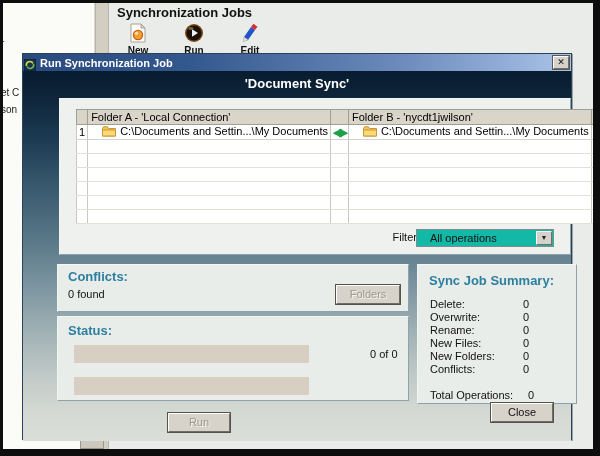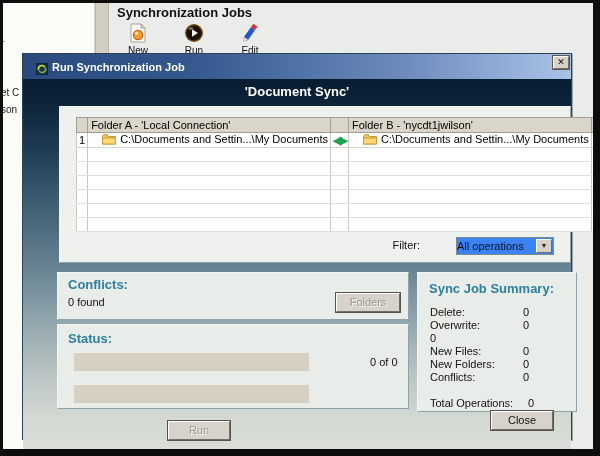--- a/index.html
+++ b/index.html
@@ -12,25 +12,25 @@
   .frag { position:absolute; left:-2px; font-size:10px; color:#222; white-space:nowrap; }
   .frag-r { top:35px; }
   .frag-necti { top:70px;padding-left:44px; }
   .frag-etc { top:84px; }
   .frag-son { top:101px; }
   .splitter { position:absolute; left:92px; top:0; width:14px; height:446px; background:#d2cec2; border-left:1px solid #b8b4a8; border-right:1px solid #b8b4a8; }
   .toolbar-title { position:absolute; left:114px; top:2px; font-size:13px; font-weight:bold; color:#111; }
   .toolbar { position:absolute; left:110px; top:19px; display:flex; gap:6px; }
   .tool-item { width:50px; display:flex; flex-direction:column; align-items:center; cursor:default; }
   .tool-item .t-icon { width:22px; height:22px; display:flex; align-items:center; justify-content:center; }
-  .tool-item .t-label { font-size:10px; color:#111; margin-top:1px; }
+  .tool-item .t-label { font-size:10px; color:#111; margin-top:1px;font-weight:bold; }
 
   
   .dialog { position:absolute; left:19px; top:50px; width:550px; height:387px; border:1px solid #2c4258; box-shadow:1px 1px 0 #9aa4a8; }
-  .titlebar { position:relative; height:25px; background:linear-gradient(90deg,#2a4a7e 0%,#33588e 30%,#6e8cbd 70%,#aac3e8 100%); display:flex; align-items:center; padding:0 13px; }
+  .titlebar { position:relative; height:17px; background:linear-gradient(90deg,#2a4a7e 0%,#33588e 30%,#6e8cbd 70%,#aac3e8 100%); display:flex; align-items:center; padding:0 1px; }
   .titlebar-icon { width:12px; height:12px; margin-right:4px; }
   .titlebar-text { color:#fff; font-size:11px; font-weight:bold; white-space:nowrap; }
   .tb-close { position:absolute; right:2px; top:2px; width:16px; height:13px; background:#d6d2c9; border:1px solid #fff; border-right-color:#6f6d65; border-bottom-color:#6f6d65; outline:1px solid #5a5850; font-size:9px; font-weight:bold; color:#111; display:flex; align-items:center; justify-content:center; line-height:1; cursor:default; }
   .dbody { position:relative; height:370px; background:linear-gradient(180deg,#081c30 0%,#0d2338 6%,#1b3a52 18%,#35566b 30%,#557484 44%,#7b94a0 58%,#9fb0b4 70%,#bfc9c6 82%,#d4d9d3 92%,#dbded8 100%); }
   .job-title { position:absolute; top:5px; left:0; right:0; text-align:center; color:#fff; font-size:13px; font-weight:bold; }
 
   .panel { position:absolute; background:#e9ede9; border:1px solid; border-color:#f2f6f2 #8da2aa #8da2aa #f2f6f2;margin-left:16px; }
   .table-panel { left:20px; top:27px; width:512px; height:157px; background:#eef1ed; }
   .sync-table { border-collapse:collapse; margin:10px 0 0 16px; table-layout:fixed; background:#fff; font-size:11px; }
   .sync-table col.c-num { width:24px; } .sync-table col.c-a { width:222px; }
@@ -40,21 +40,21 @@
   .sync-table td { border-left:1px solid #cscsc0; border-left:1px solid #c8c8c0; border-right:1px solid #c8c8c0; border-bottom:1px solid #e0e0d8; height:14px; padding:0 2px; white-space:nowrap; overflow:hidden; }
   .sync-table tbody tr:first-child td { border-bottom:1px solid #d4d4cc; }
   .sync-table { border:1px solid #9e9e96; }
   .cell-num { text-align:left; padding-left:4px; }
   .cell-path { }
   .folder-ico { display:inline-block; vertical-align:-2px; margin:0 4px 0 12px; }
   .arrow-cell { text-align:center; }
   .sync-arrows { color:#1ca24a; font-size:11px; letter-spacing:-2px; font-weight:bold; text-shadow:0 0 1px #0c6e2e; }
 
   .filter-label { position:absolute; right:150px; bottom:11px; font-size:11px; color:#111; }
-  .filter-dd { position:absolute; right:16px; bottom:7px; width:98px; height:18px; background:#3b82f6; border:1px solid #7f8c8c; font-size:11px; color:#111; line-height:16px; padding-left:0; cursor:default; }
+  .filter-dd { position:absolute; right:16px; bottom:7px; width:138px; height:18px; background:#14b8a6; border:1px solid #7f8c8c; font-size:11px; color:#111; line-height:16px; padding-left:13px; cursor:default; }
   .dd-btn { position:absolute; right:1px; top:1px; bottom:1px; width:16px; background:#d6d2c9; border:1px solid #fff; border-right-color:#6f6d65; border-bottom-color:#6f6d65; display:flex; align-items:center; justify-content:center; font-size:7px; color:#222; }
 
   .conflicts-panel { left:18px; top:193px; width:352px; height:48px; }
   .status-panel { left:18px; top:245px; width:352px; height:85px; }
   .summary-panel { left:378px; top:193px; width:160px; height:140px; }
   .teal-h { color:#2d7fa0; font-size:13px; font-weight:bold; }
   .conflicts-title { position:absolute; left:10px; top:4px; }
   .conflicts-found { position:absolute; left:10px; top:23px; font-size:11px; color:#111; }
   .btn { background:#d7d3ca; border:1px solid #fff; border-right-color:#6f6d65; border-bottom-color:#6f6d65; outline:1px solid #55534b; font-size:11px; text-align:center; cursor:default; }
   .btn.disabled { color:#9b998e; text-shadow:1px 1px 0 #f4f2ec; }
@@ -258,20 +258,21 @@
           <div class="summary-rows">
             <div class="srow">
               <span class="sl">Delete:</span>
               <span class="sv">0</span>
             </div>
             <div class="srow">
               <span class="sl">Overwrite:</span>
               <span class="sv">0</span>
             </div>
             <div class="srow">
+              <span class="sl">Rename:</span>
               <span class="sv">0</span>
             </div>
             <div class="srow">
               <span class="sl">New Files:</span>
               <span class="sv">0</span>
             </div>
             <div class="srow">
               <span class="sl">New Folders:</span>
               <span class="sv">0</span>
             </div>

